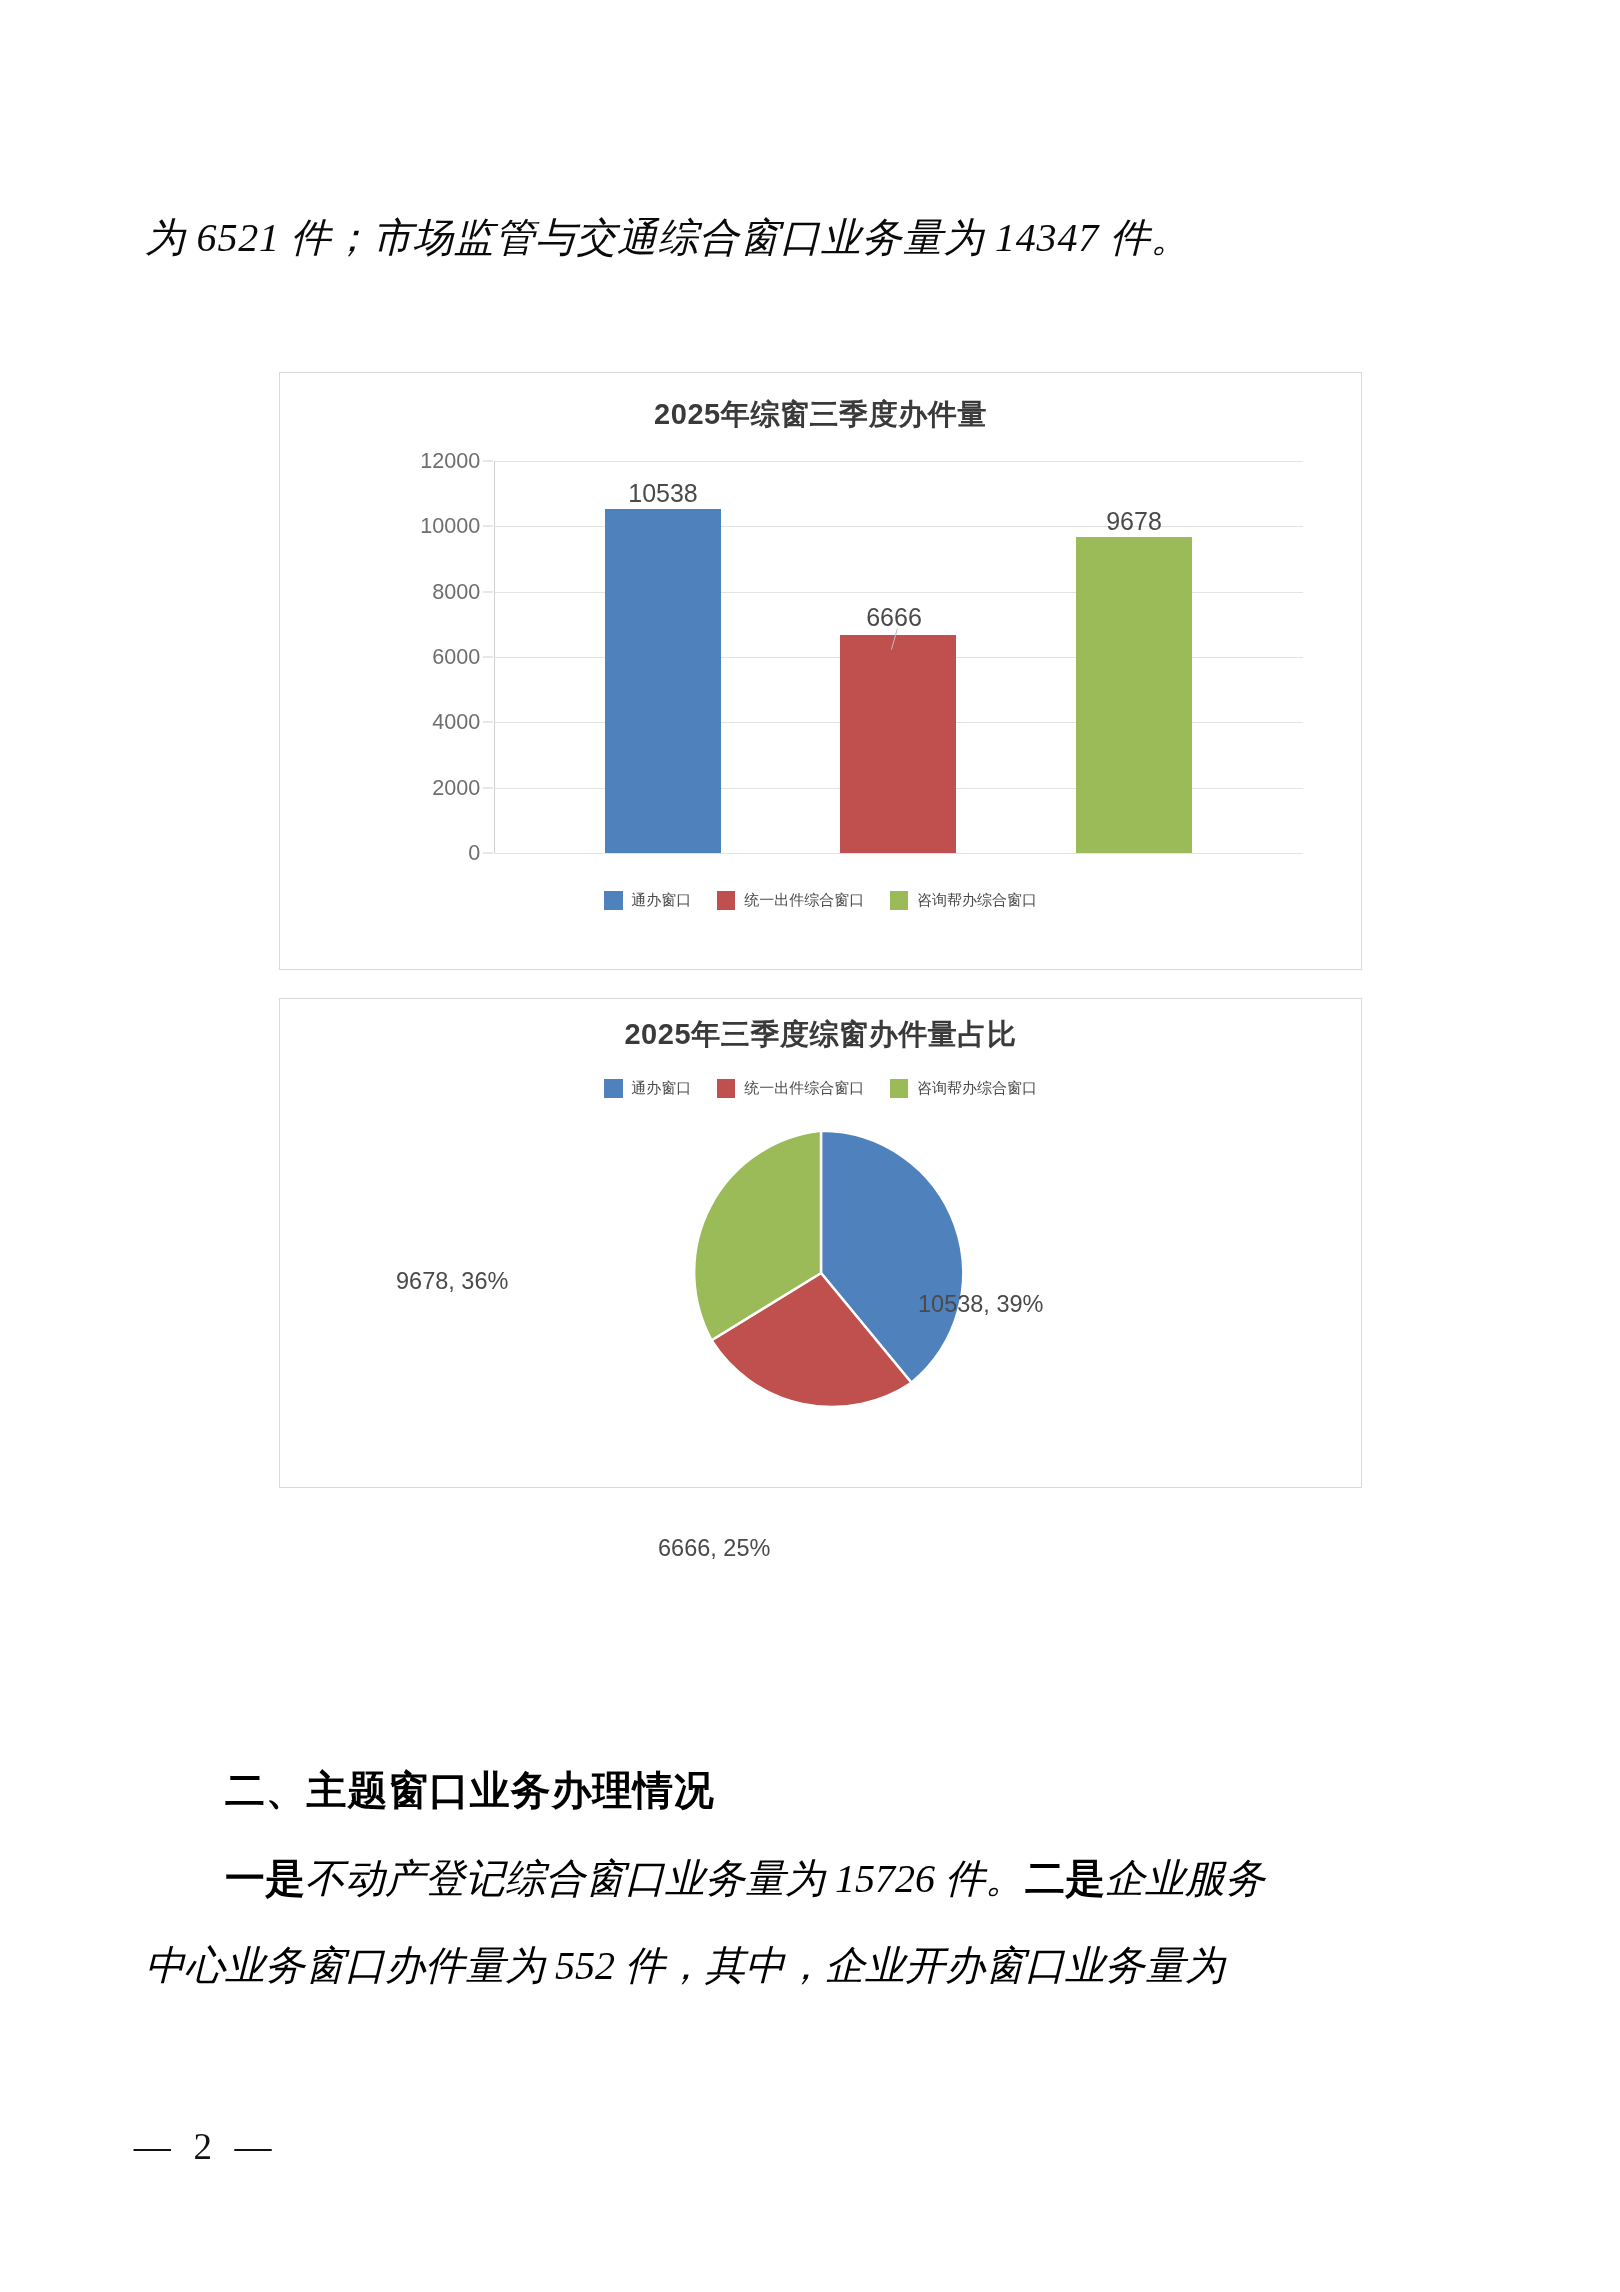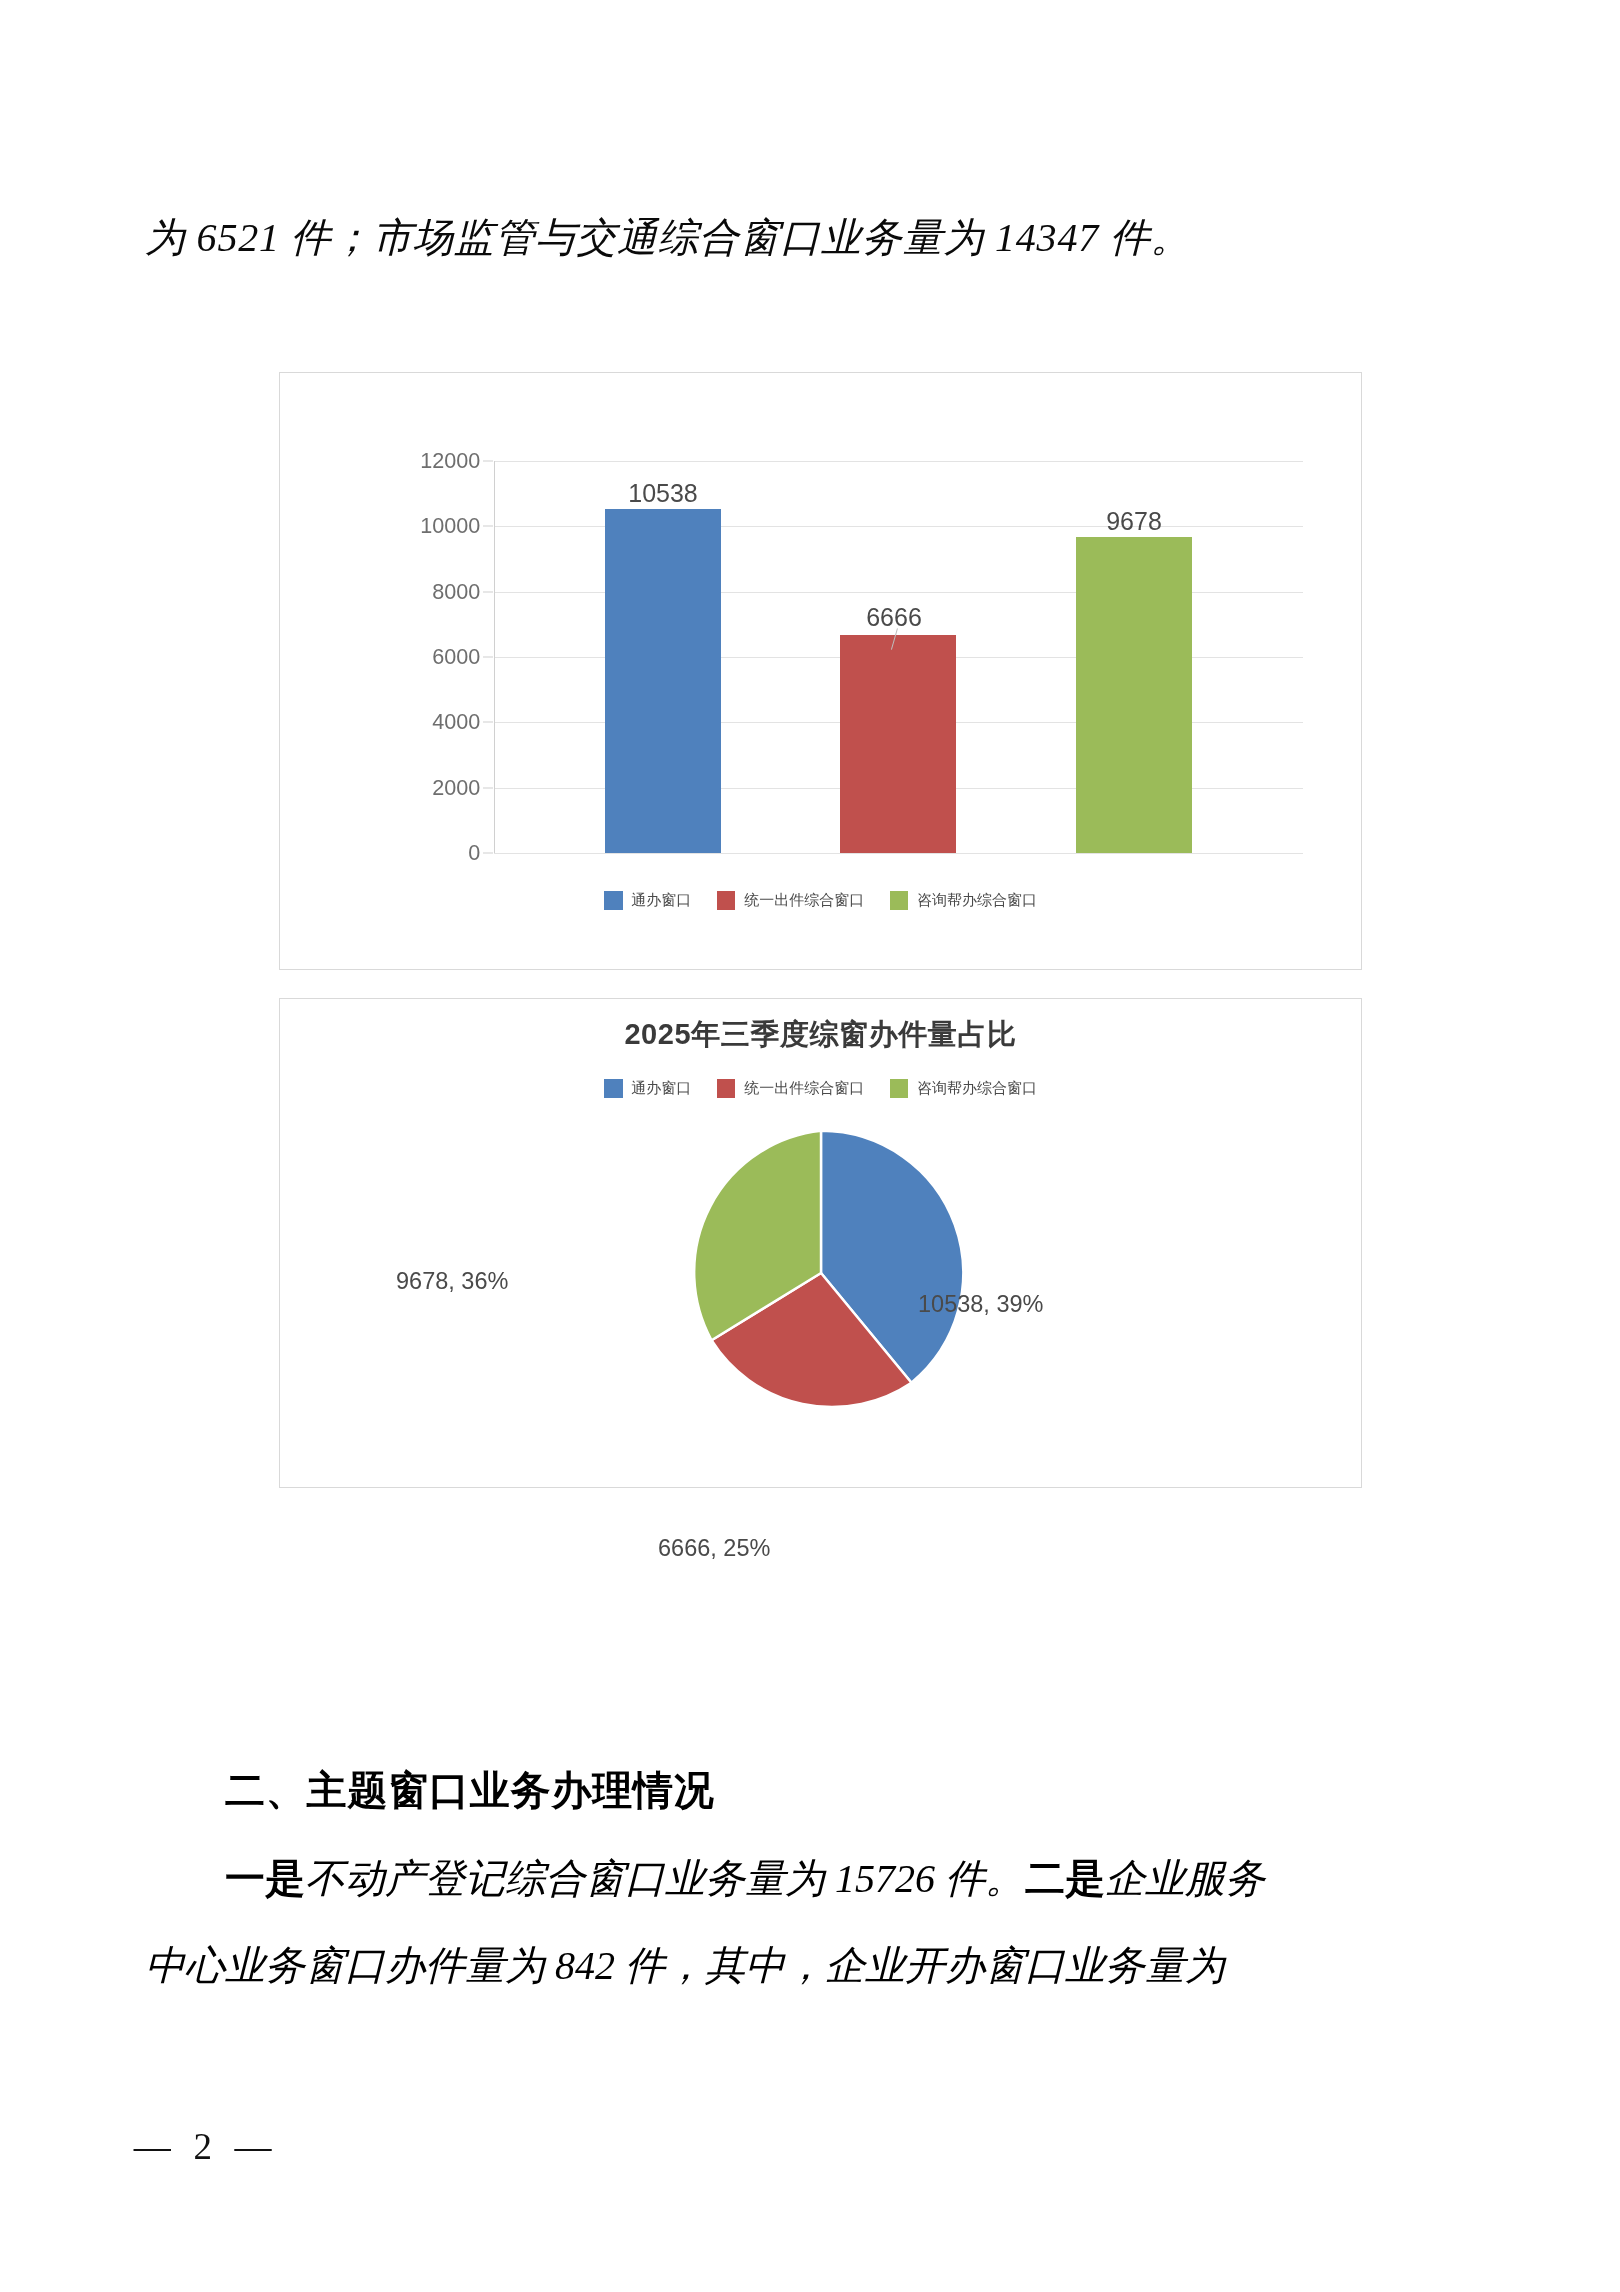--- a/index.html
+++ b/index.html
@@ -242,20 +242,21 @@
 </style>
 </head>
 <body>
 
 <div class="page">
 
   <div class="para fk line-top">为 6521 件；市场监管与交通综合窗口业务量为 14347 件。</div>
 
   <div class="chart-box" id="bar-chart">
 
+    <div class="chart-title">2025年综窗三季度办件量</div>
 
     <div class="plot">
 
       <div class="gridline" style="top:0px;"></div>
       <div class="gridline" style="top:65px;"></div>
       <div class="gridline" style="top:131px;"></div>
       <div class="gridline" style="top:196px;"></div>
       <div class="gridline" style="top:261px;"></div>
       <div class="gridline" style="top:327px;"></div>
       <div class="gridline" style="top:392px;"></div>
@@ -338,19 +339,19 @@
       <div class="pie-label" id="pie-lab-red">6666, 25%</div>
       <div class="pie-label" id="pie-lab-green">9678, 36%</div>
     </div>
   </div>
 
 
   <div class="heading2">二、主题窗口业务办理情况</div>
 
   <div class="block-last">
     <span class="ln indent"><span class="hei">一是</span><span>不动产登记综合窗口业务量为 15726 件。</span><span class="hei">二是</span><span>企业服务</span></span>
-    <span class="ln">中心业务窗口办件量为 842 件，其中，企业开办窗口业务量为</span>
+    <span class="ln">中心业务窗口办件量为 552 件，其中，企业开办窗口业务量为</span>
   </div>
 
   <div class="footer">— 2 —</div>
 
 </div>
 
 
 </body></html>

